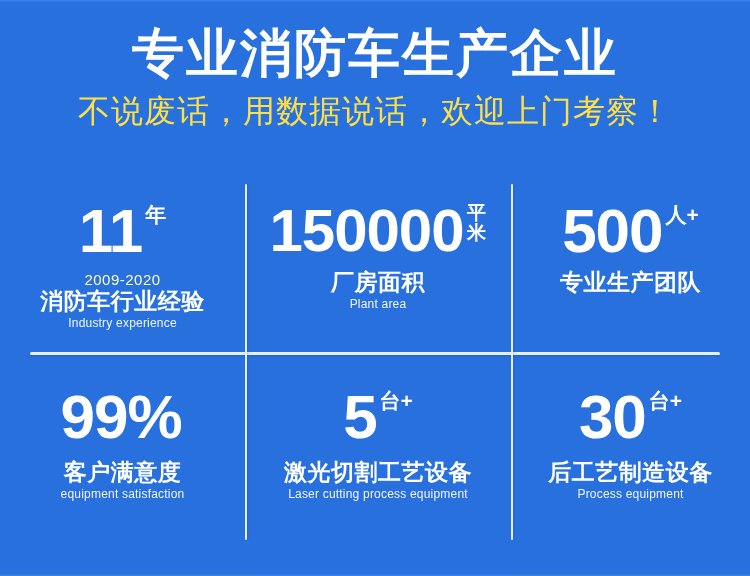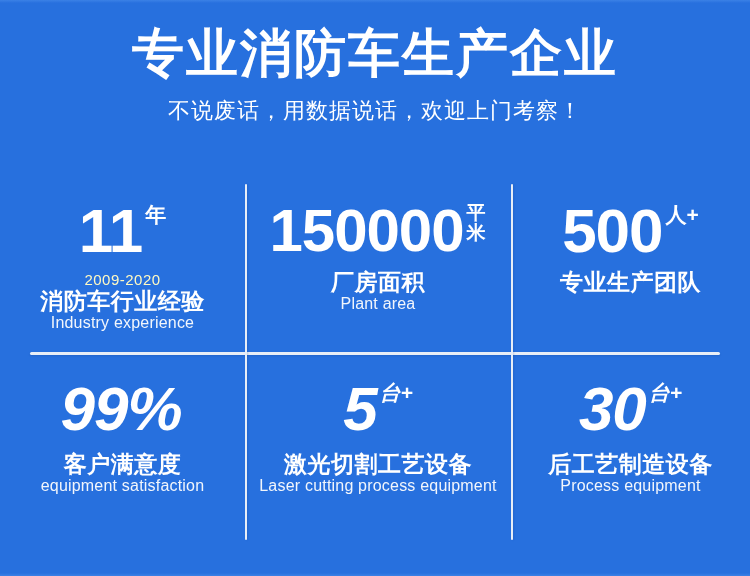--- a/index.html
+++ b/index.html
@@ -52,23 +52,23 @@
   .title {
     font-size: 52px;
     font-weight: bold;
     color: #ffffff;
     letter-spacing: 2px;
     line-height: 62px;
     white-space: nowrap;
   }
   .subtitle {
     margin-top: 10px;
-    font-size: 22px;
+    font-size: 32px;
     font-weight: normal;
-    color: #ffffff;
+    color: #fde047;
     letter-spacing: 1px;
     line-height: 34px;
     white-space: nowrap;
   }
 
   
   .divider-h {
     position: absolute;
     left: 30px;
     top: 352px;
@@ -136,21 +136,21 @@
     margin-top: 4px;
     display: block;
     white-space: nowrap;
   }
   .unit.stack {
     font-size: 19px;
     line-height: 20px;
     width: 20px;
     white-space: normal;
     word-break: break-all;
-    text-align: left;
+    text-align: center;
     margin-top: 3px;
   }
 
   
   .labels {
     margin-top: 8px;
     text-align: center;
     width: 100%;
   }
   .range {
@@ -163,31 +163,31 @@
   }
   .label-cn {
     font-size: 23px;
     font-weight: bold;
     color: #ffffff;
     line-height: 24px;
     letter-spacing: 0.5px;
     white-space: nowrap;
   }
   .label-en {
-    font-size: 16px;
+    font-size: 12px;
     font-weight: normal;
     color: #f2f6fc;
     line-height: 20px;
     letter-spacing: 0.2px;
     white-space: nowrap;
   }
 
   
   .cell.c2.r1 .num { font-size: 60px; }
-  .cell.r2 .numline { margin-top: 8px; font-style: italic; }
+  .cell.r2 .numline { margin-top: 16px; }
   .cell.r2 .labels { margin-top: 12px; }
 </style>
 </head>
 <body>
 
 <div id="page">
 
   <div class="header">
     <div class="title">专业消防车生产企业</div>
     <div class="subtitle">不说废话，用数据说话，欢迎上门考察！</div>

